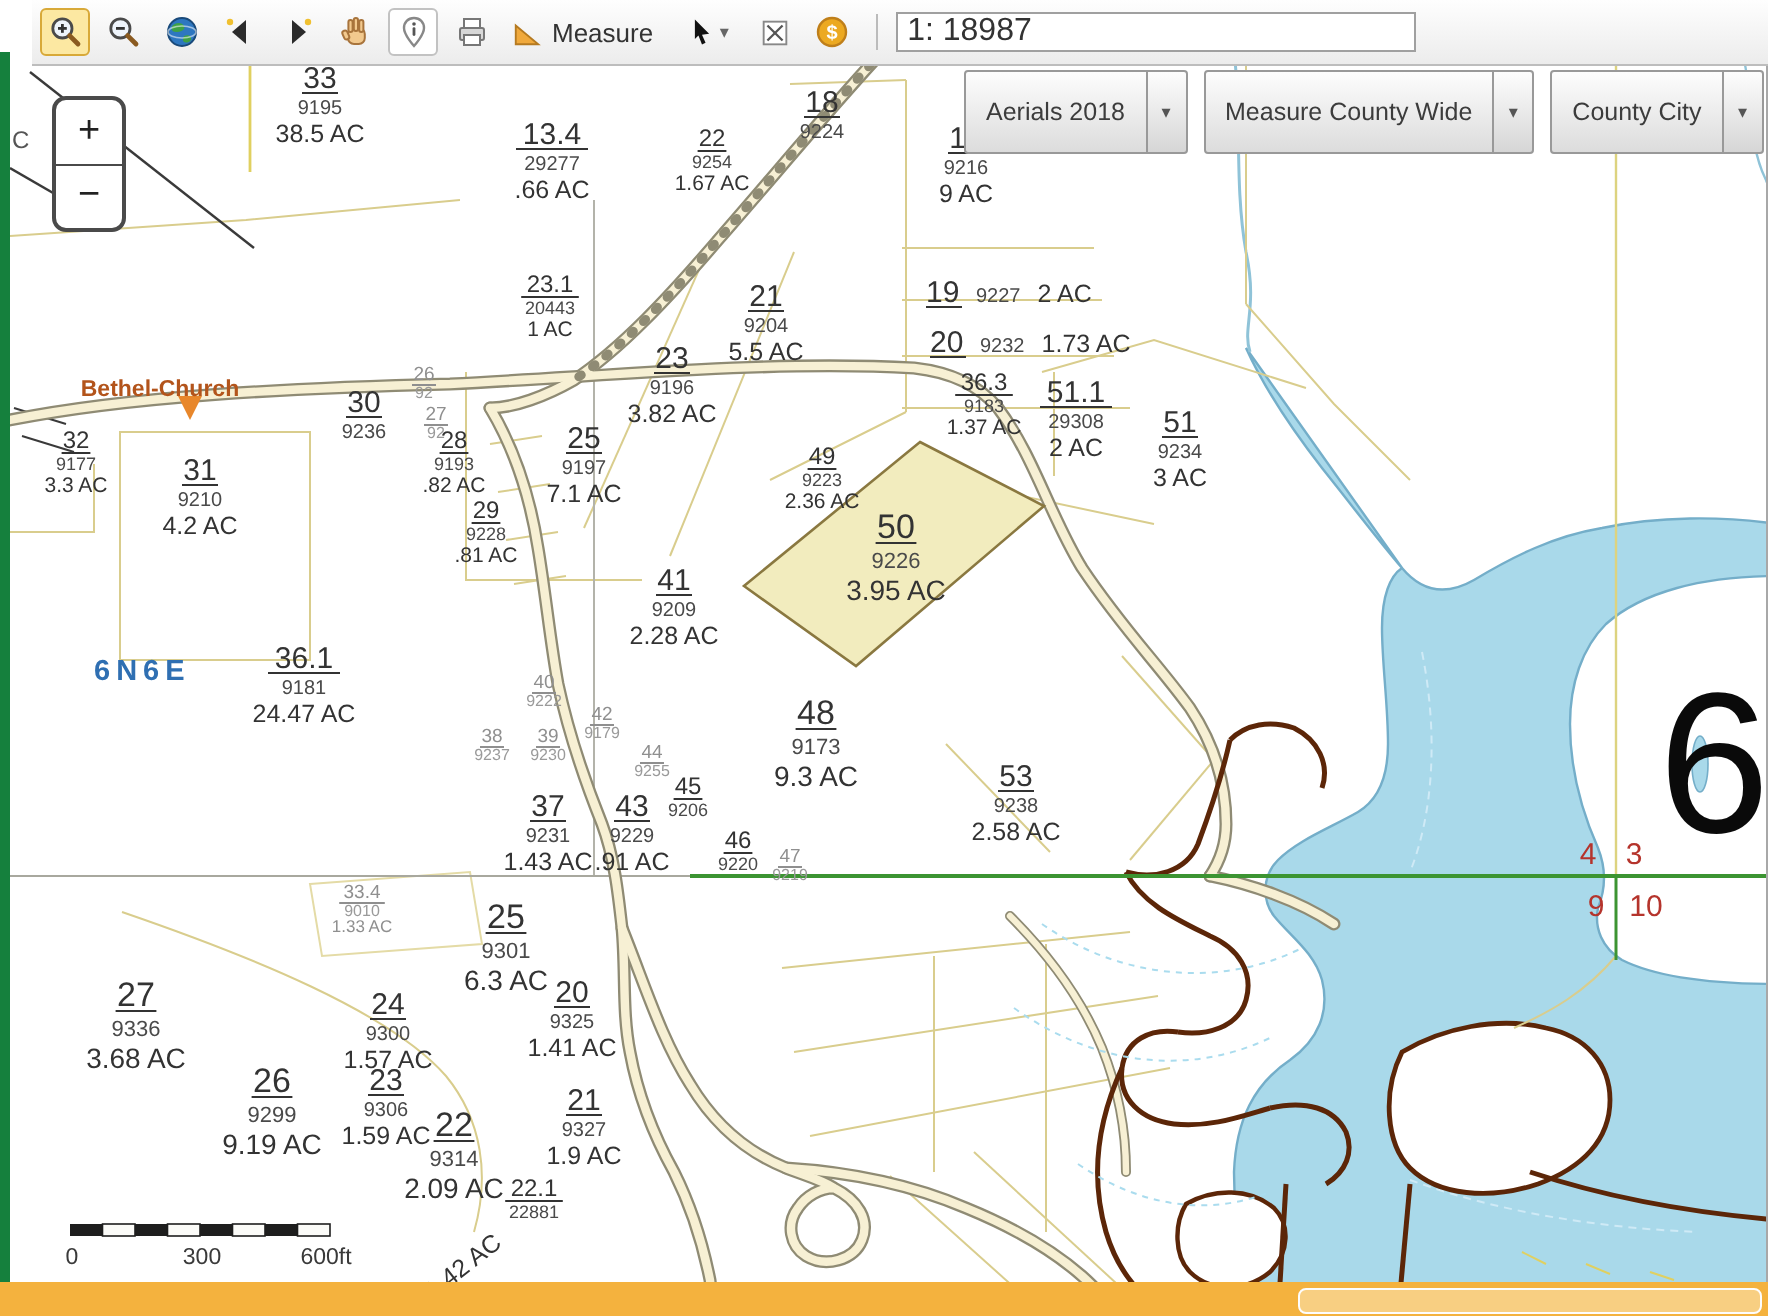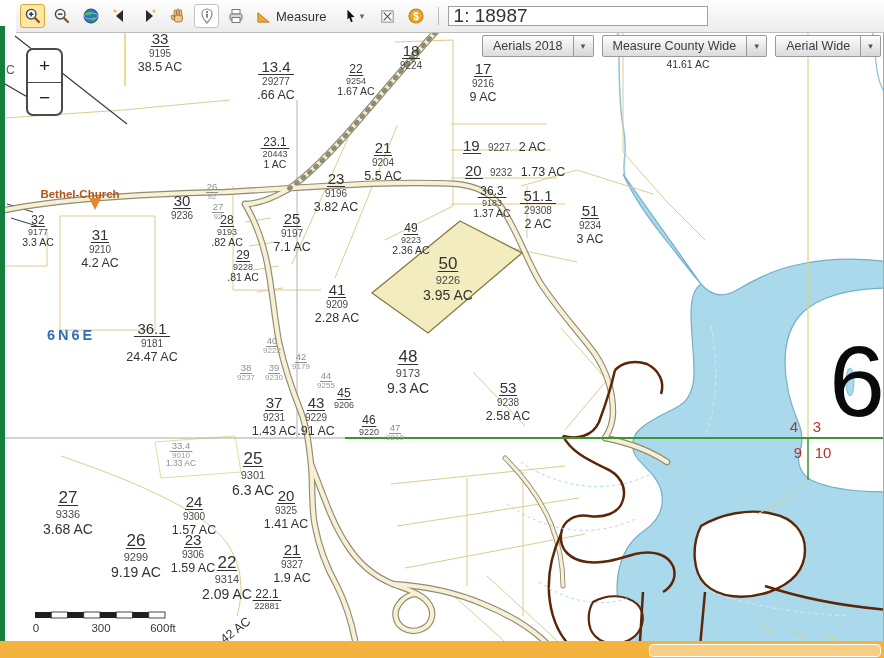--- a/index.html
+++ b/index.html
@@ -10,37 +10,37 @@
     background:linear-gradient(#fefefe,#ececec);border-bottom:1px solid #bdbdbd;
     display:flex;align-items:center;gap:4px;padding:16px 4px;z-index:30;}
   .tbtn{width:23px;height:22px;display:flex;align-items:center;justify-content:center;
     border:1px solid transparent;border-radius:3px;flex:0 0 auto;cursor:pointer;}
   .tbtn.active{background:#fce8a2;border-color:#d8a938;}
   .tbtn.boxed{background:#fff;border-color:#c2c2c2;}
   .measure-wrap{display:flex;align-items:center;gap:5px;margin:0 6px 0 4px;cursor:pointer;}
   .measure-label{font-size:13px;color:#333;}
   .caret{font-size:9px;color:#666;margin-left:1px;}
   .tsep{width:1px;height:18px;background:#bbb;margin:0 5px;}
-  .scale-input{width:248px;height:18px;border:1px solid #a0a0a0;font-size:19px;color:#333;
+  .scale-input{width:248px;height:18px;border:1px solid #a0a0a0;font-size:16px;color:#333;
     padding:0 5px;font-family:"Liberation Sans",sans-serif;background:#fff;}
   
   .map-wrap{position:absolute;top:26px;left:0;width:884px;height:615px;box-sizing:border-box;
     border-left:5px solid #15803d;border-right:1px solid #a8a8a8;overflow:hidden;background:#fff;}
   .map-wrap svg{display:block;}
   
   .zoomctl{position:absolute;left:21px;top:22px;width:33px;height:64px;background:#fff;
     border:2px solid #4a4a4a;border-radius:7px;z-index:20;display:flex;flex-direction:column;}
   .zoomctl div{flex:1;display:flex;align-items:center;justify-content:center;
     font-size:19px;color:#222;cursor:pointer;}
   .zoomctl div:first-child{border-bottom:1.5px solid #4a4a4a;}
   
   .layers{position:absolute;top:9px;left:477px;display:flex;gap:8px;z-index:20;}
   .ddl{display:flex;}
   .ddl .lbl{background:linear-gradient(#fdfdfd,#dcdcdc);border:1px solid #999;
-    border-radius:2px 0 0 2px;font-size:12.5px;color:#3c3c3c;padding:3px 10px;white-space:nowrap;cursor:pointer;}
+    border-radius:2px 0 0 2px;font-size:12.5px;color:#3c3c3c;padding:13px 10px;white-space:nowrap;cursor:pointer;}
   .ddl .arr{background:linear-gradient(#fdfdfd,#d6d6d6);border:1px solid #999;border-left:none;
     border-radius:0 2px 2px 0;width:19px;display:flex;align-items:center;justify-content:center;
     font-size:9px;color:#555;cursor:pointer;}
   
   .footer{position:absolute;left:0;bottom:0;width:884px;height:17px;background:#f4b23e;z-index:25;}
   .footer .fbtn{position:absolute;right:3px;top:3px;width:230px;height:11px;background:#f8cf82;
     border:1px solid #fdfdfd;border-radius:4px;cursor:pointer;}
 </style>
 </head>
 <body>
@@ -567,21 +567,21 @@
           <span>▾</span>
         </div>
     </div>
     <div class="ddl">
       <div class="lbl">Measure County Wide</div>
       <div class="arr">
           <span>▾</span>
         </div>
     </div>
     <div class="ddl">
-      <div class="lbl">Aerial Wide</div>
+      <div class="lbl">County City</div>
       <div class="arr">
           <span>▾</span>
         </div>
     </div>
   </div>
 </div>
 
 <div class="footer">
   <div class="fbtn"></div>
 </div>

